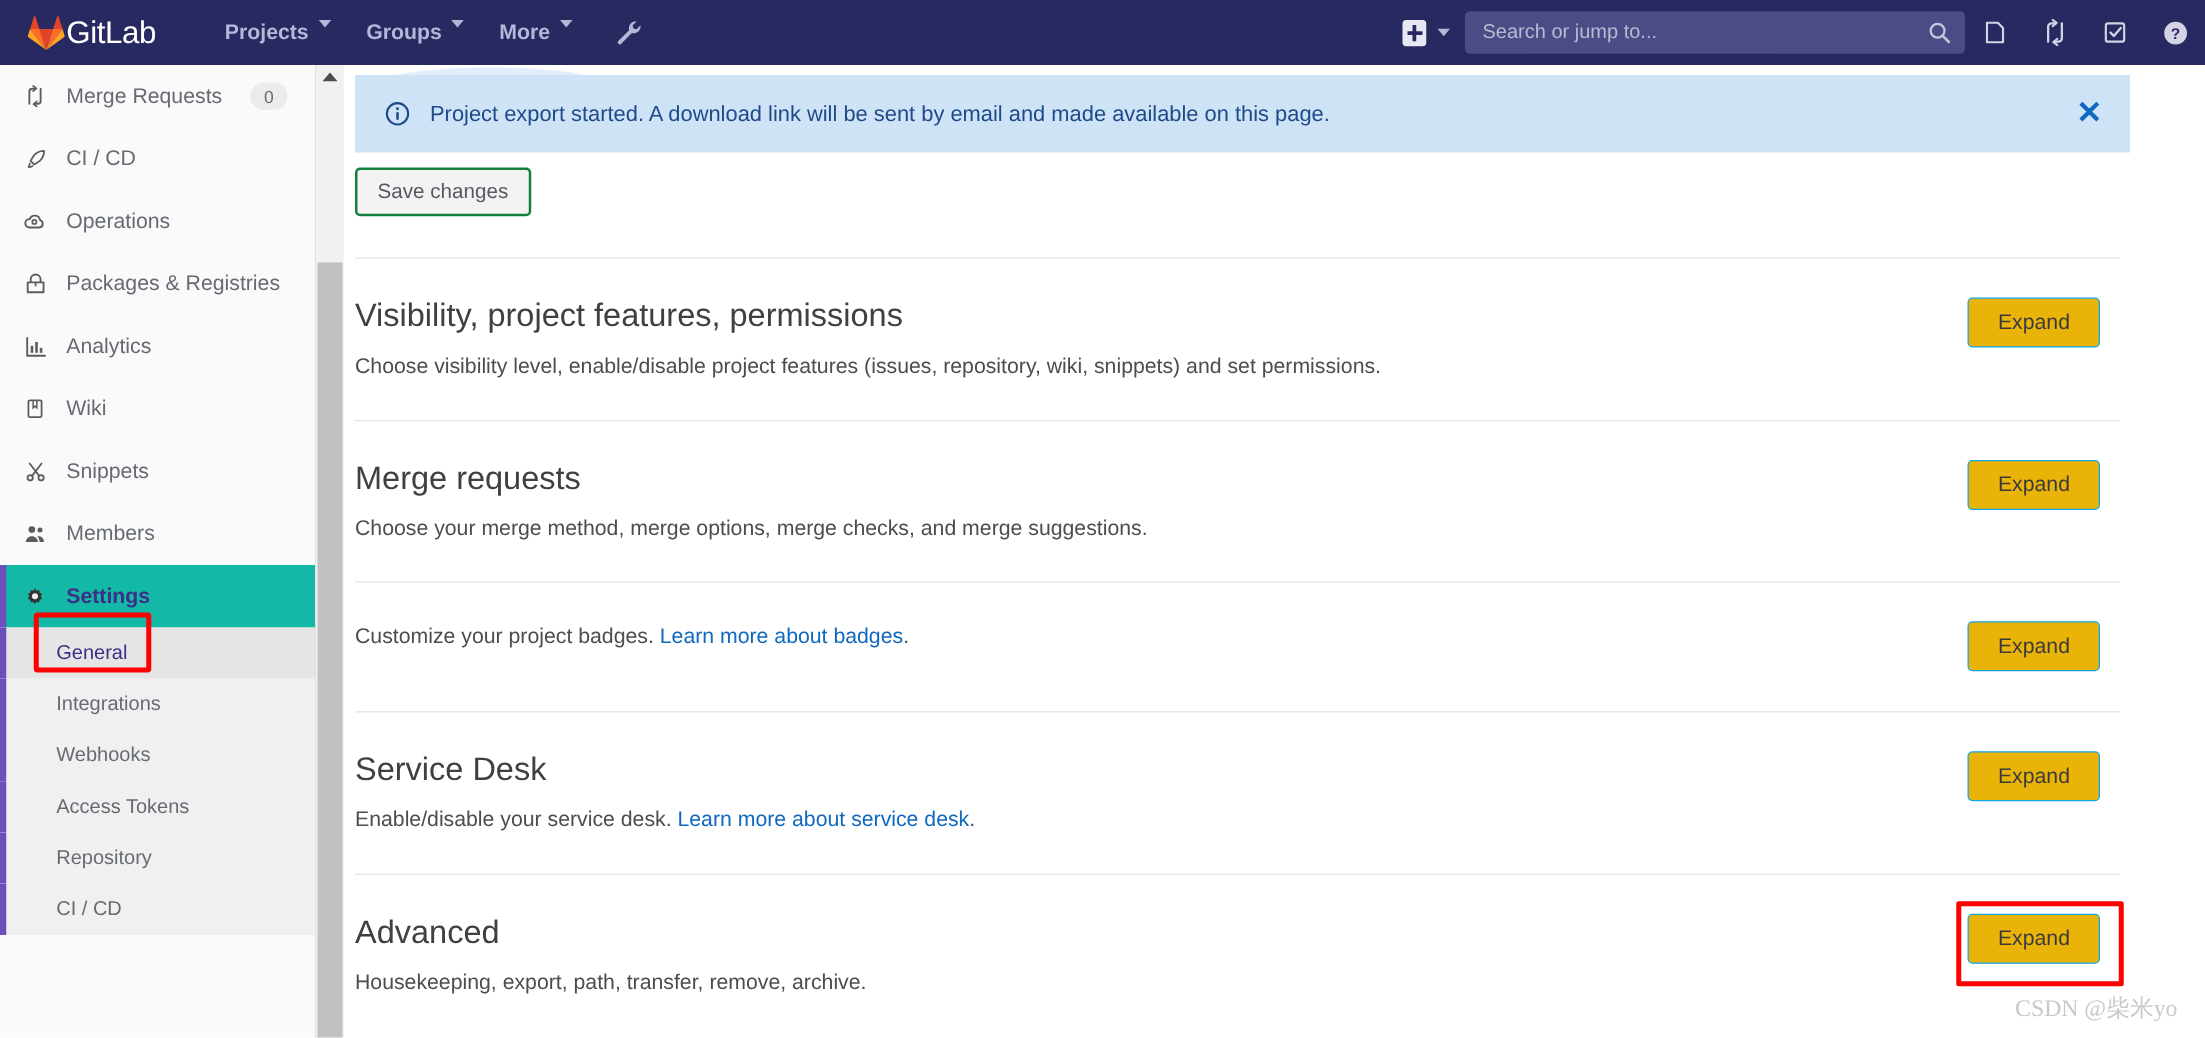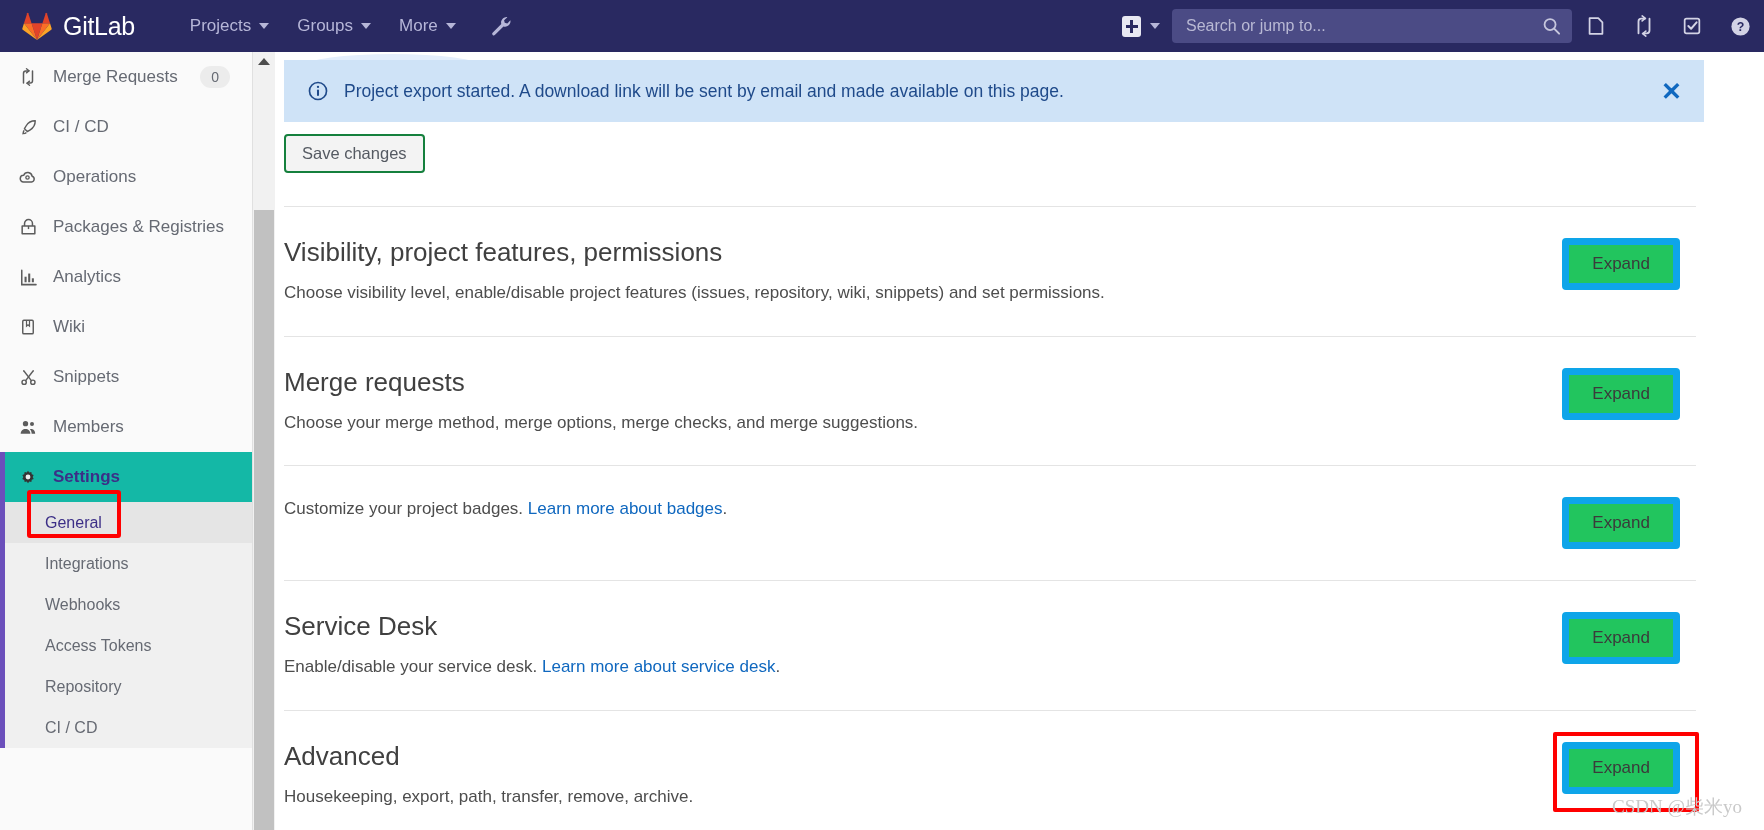--- a/index.html
+++ b/index.html
@@ -17,37 +17,38 @@
     top: 0; left: 0;
     width: 1764px; height: 52px;
     background: #292961;
     display: flex;
     align-items: center;
     z-index: 40;
   }
   .nav-logo {
     display: flex; align-items: center;
     margin-left: 22px;
-    gap: 11px;
+    gap: 1px;
   }
   .nav-logo-mark { width: 30px; height: 28px; display:block; }
   .nav-logo-text {
     color: #ffffff;
     font-size: 25px;
     letter-spacing: -0.3px;
   }
   .nav-links { display: flex; align-items: center; margin-left: 42px; gap: 2px; }
   .nav-link {
-    display: flex; align-items: center; gap: 8px;
+    display: flex; align-items: flex-start; gap: 8px;
     color: #b6b6d8;
     font-size: 17px;
     padding: 8px 13px;
     cursor: pointer;
     border-radius: 4px;
     white-space: nowrap;
+    font-weight: bold;
   }
   .caret {
     width: 0; height: 0;
     border-left: 5px solid transparent;
     border-right: 5px solid transparent;
     border-top: 6px solid #b6b6d8;
     display: inline-block;
   }
   .nav-wrench { margin-left: 18px; cursor: pointer; display: flex; align-items: center; }
 
@@ -281,22 +282,22 @@
     margin-bottom: 13px;
   }
   .sec-desc {
     font-size: 17px;
     color: #4d4d4d;
     line-height: 1.4;
   }
   .sec-link { color: #1068bf; text-decoration: none; cursor: pointer; }
 
   .expand-btn {
-    background: #22c55e;
-    border: 7px solid #0ea5e9;
+    background: #eab308;
+    border: 1px solid #0ea5e9;
     border-radius: 4px;
     color: #3b3b3b;
     font-size: 17px;
     padding: 9px 23px;
     cursor: pointer;
     white-space: nowrap;
     margin-right: 16px;
     font-family: "Liberation Sans", sans-serif;
   }
   .expand-holder { position: relative; flex: none; }

